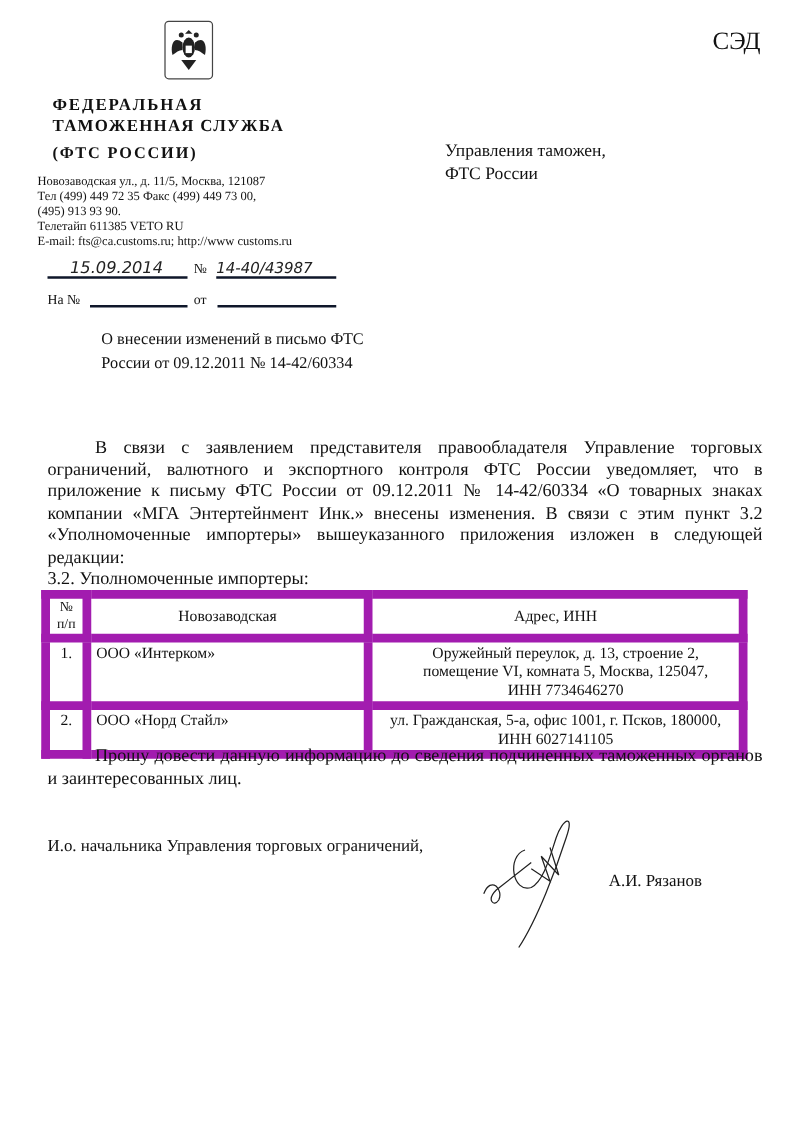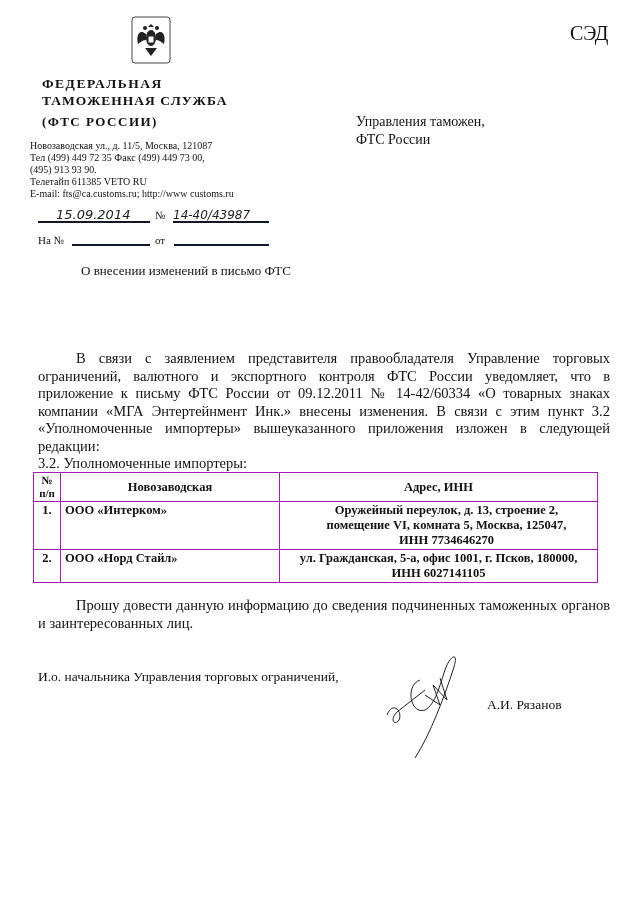--- a/index.html
+++ b/index.html
@@ -12,21 +12,21 @@
   .contacts { left: 30px; width: 252px; text-align: left; font-size: 10px; line-height: 12.5px; }
   .hand { font-family: "DejaVu Sans", sans-serif; font-style: italic; font-size: 13px; color: #222; }
   .uline { border-bottom: 2px solid #0f172a; height: 16px; }
   .label { font-size: 11px; }
   .addressee { left: 356px; font-size: 14px; line-height: 18px; width: 260px; }
   .subject { left: 38px; top: 262px; font-size: 13px; line-height: 18.5px; width: 300px; margin-left: 43px; }
   .body-text { left: 38px; width: 572px; font-size: 14.5px; line-height: 17.5px; text-align: justify; }
   .indent { text-indent: 38px; }
   table.imp { position: absolute; left: 33px; top: 472px; width: 565px; border-collapse: collapse;
               font-size: 12.5px; line-height: 15px; }
-  table.imp td, table.imp th { border: 1px solid #a21caf; padding: 1px 4px; vertical-align: top; font-weight: bold; }
+  table.imp td, table.imp th { border: 7px solid #a21caf; padding: 1px 4px; vertical-align: top; font-weight: normal; }
   table.imp th { vertical-align: middle; text-align: center; }
   .c-num { width: 18px; text-align: center; }
   .c-name { width: 210px; }
   .c-addr { text-align: center; }
   .sign { left: 38px; top: 668px; font-size: 13.5px; line-height: 17px; text-align: right; }
   .signer { left: 487px; top: 697px; font-size: 13.5px; }
   .sed { left: 570px; top: 22px; font-size: 20px; }
 </style>
 </head>
 <body>
@@ -71,20 +71,21 @@
 
 <div class="abs addressee" style="top:56px">
 </div>
 <div class="abs addressee" style="top:113px">
   <div>Управления таможен,</div>
   <div>ФТС России</div>
 </div>
 
 <div class="abs subject">
   <div>О внесении изменений в письмо ФТС</div>
+  <div>России от 09.12.2011 № 14-42/60334</div>
 </div>
 
 <div class="abs body-text indent" style="top:350px">В связи с заявлением представителя правообладателя Управление торговых ограничений, валютного и экспортного контроля ФТС России уведомляет, что в приложение к письму ФТС России от 09.12.2011 № 14-42/60334 «О товарных знаках компании «МГА Энтертейнмент Инк.» внесены изменения. В связи с этим пункт 3.2 «Уполномоченные импортеры» вышеуказанного приложения изложен в следующей редакции:</div>
 <div class="abs body-text" style="top:455px">3.2. Уполномоченные импортеры:</div>
 
 <table class="imp">
   <tbody>
       <tr>
     <th class="c-num" style="font-size:11px;line-height:13px">№ п/п</th>
     <th class="c-name">Новозаводская</th>

